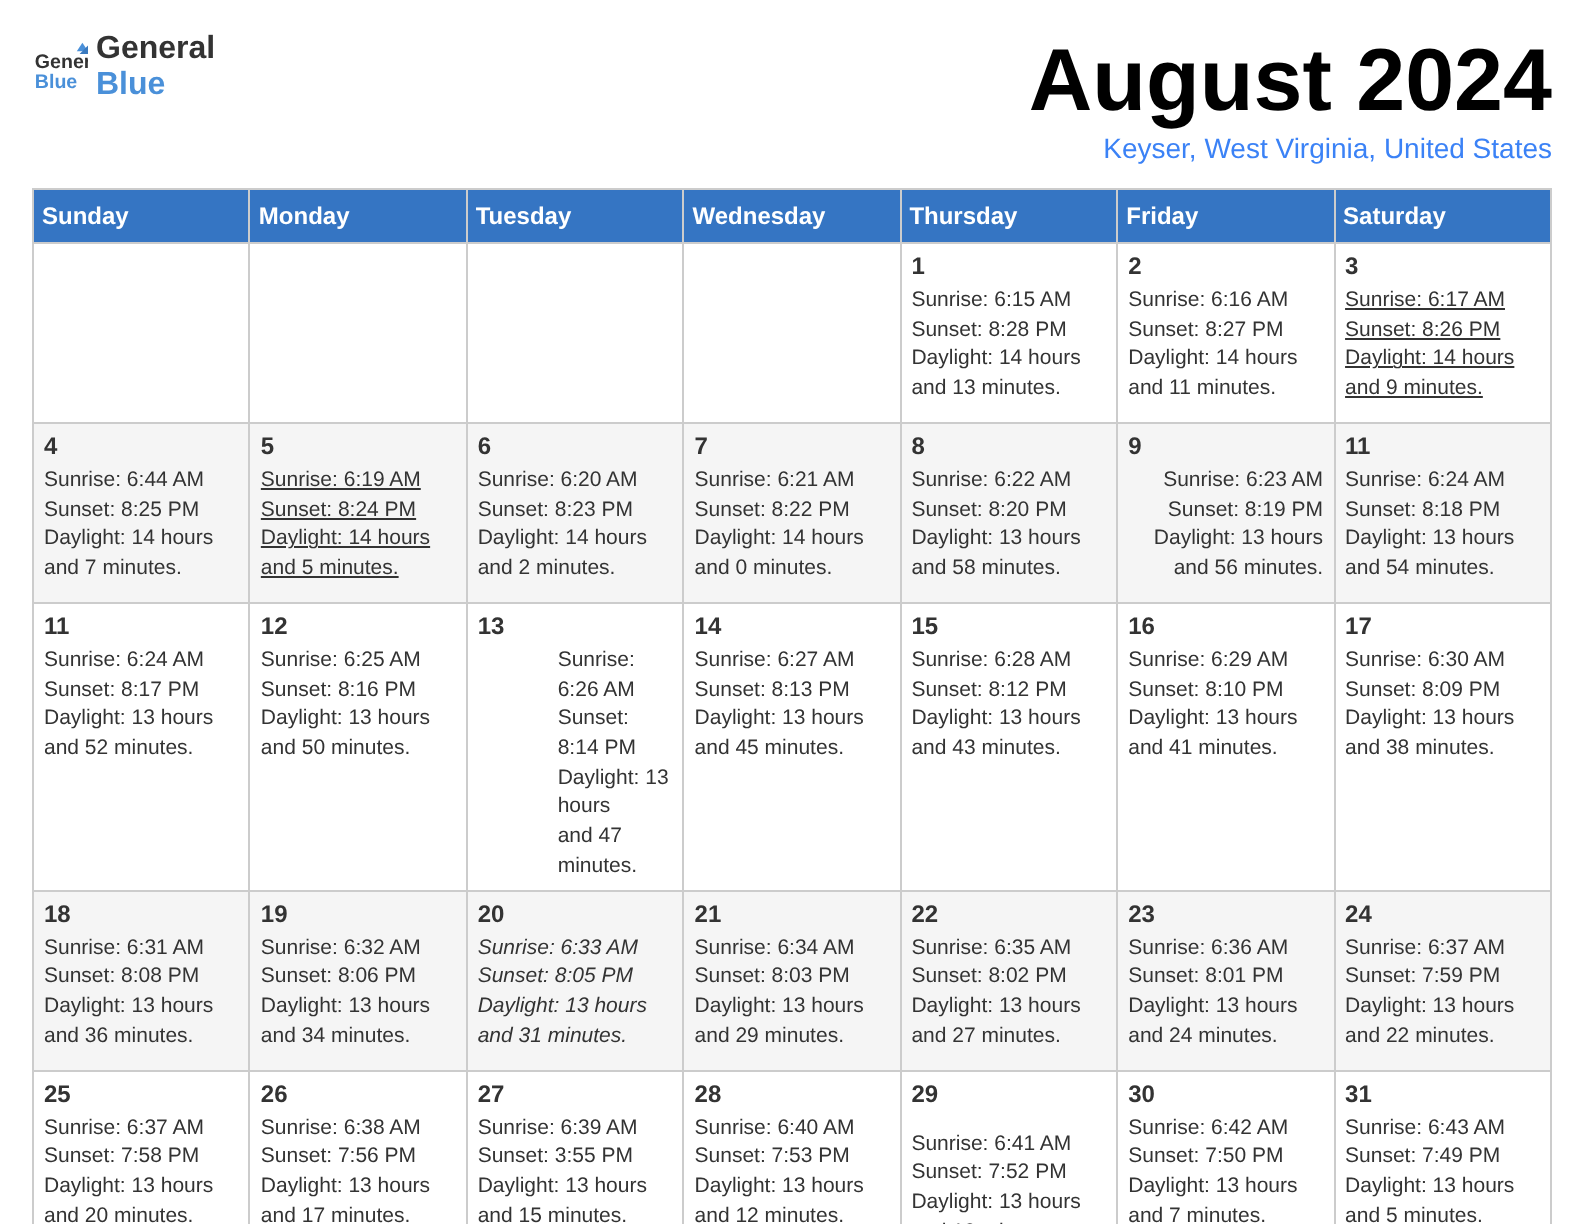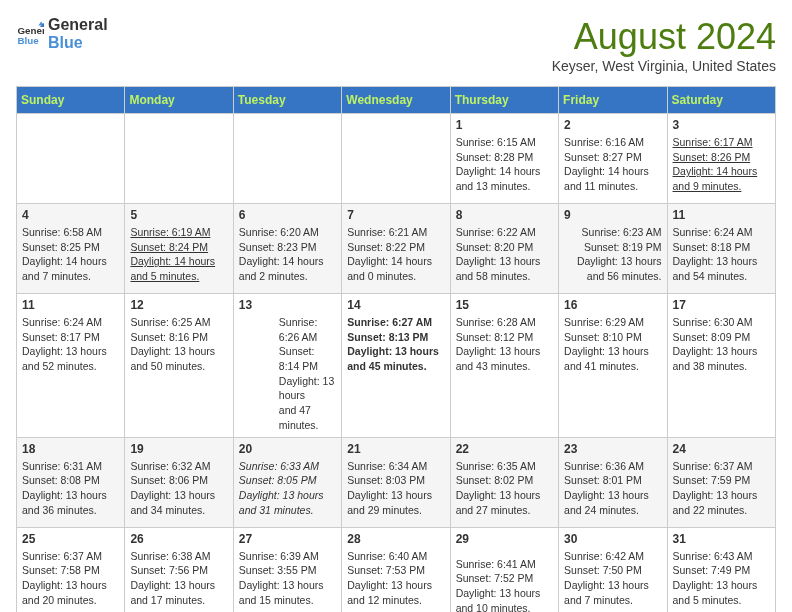--- a/index.html
+++ b/index.html
@@ -22,36 +22,36 @@
       gap: 4px;
     }
     .logo-icon {
       width: 28px;
       height: 28px;
     }
     .title-area {
       text-align: right;
     }
     .month-title {
-      font-size: 36px;
-      font-weight: normal;
-      color: #4d7c0f;
+      font-size: 44px;
+      font-weight: bold;
+      color: #000000;
     }
     .location {
       font-size: 14px;
-      color: #404040;
+      color: #3b82f6;
     }
     table {
       width: 100%;
       border-collapse: collapse;
       table-layout: fixed;
     }
     thead tr th {
       background-color: #3575c3;
-      color: #bef264;
+      color: #ffffff;
       font-size: 12px;
       font-weight: bold;
       padding: 6px 4px;
       text-align: left;
       border: 1px solid #ccc;
     }
     tbody tr td {
       border: 1px solid #ccc;
       vertical-align: top;
       padding: 4px 5px;
@@ -138,21 +138,21 @@
           <div class="day-num">3</div>
           <div class="day-info" style="white-space: pre-line; text-decoration: underline;">Sunrise: 6:17 AM
 Sunset: 8:26 PM
 Daylight: 14 hours
 and 9 minutes.</div>
         </td>
       </tr>
       <tr>
         <td>
           <div class="day-num">4</div>
-          <div class="day-info" style="white-space: pre-line;">Sunrise: 6:58 AM
+          <div class="day-info" style="white-space: pre-line;">Sunrise: 6:44 AM
 Sunset: 8:25 PM
 Daylight: 14 hours
 and 7 minutes.</div>
         </td>
         <td>
           <div class="day-num">5</div>
           <div class="day-info" style="white-space: pre-line; text-decoration: underline;">Sunrise: 6:19 AM
 Sunset: 8:24 PM
 Daylight: 14 hours
 and 5 minutes.</div>
@@ -210,21 +210,21 @@
         </td>
         <td>
           <div class="day-num">13</div>
           <div class="day-info" style="white-space: pre-line; margin-left: 40px;">Sunrise: 6:26 AM
 Sunset: 8:14 PM
 Daylight: 13 hours
 and 47 minutes.</div>
         </td>
         <td>
           <div class="day-num">14</div>
-          <div class="day-info" style="white-space: pre-line; font-weight: bold;">Sunrise: 6:27 AM
+          <div class="day-info" style="white-space: pre-line;">Sunrise: 6:27 AM
 Sunset: 8:13 PM
 Daylight: 13 hours
 and 45 minutes.</div>
         </td>
         <td>
           <div class="day-num">15</div>
           <div class="day-info" style="white-space: pre-line;">Sunrise: 6:28 AM
 Sunset: 8:12 PM
 Daylight: 13 hours
 and 43 minutes.</div>

